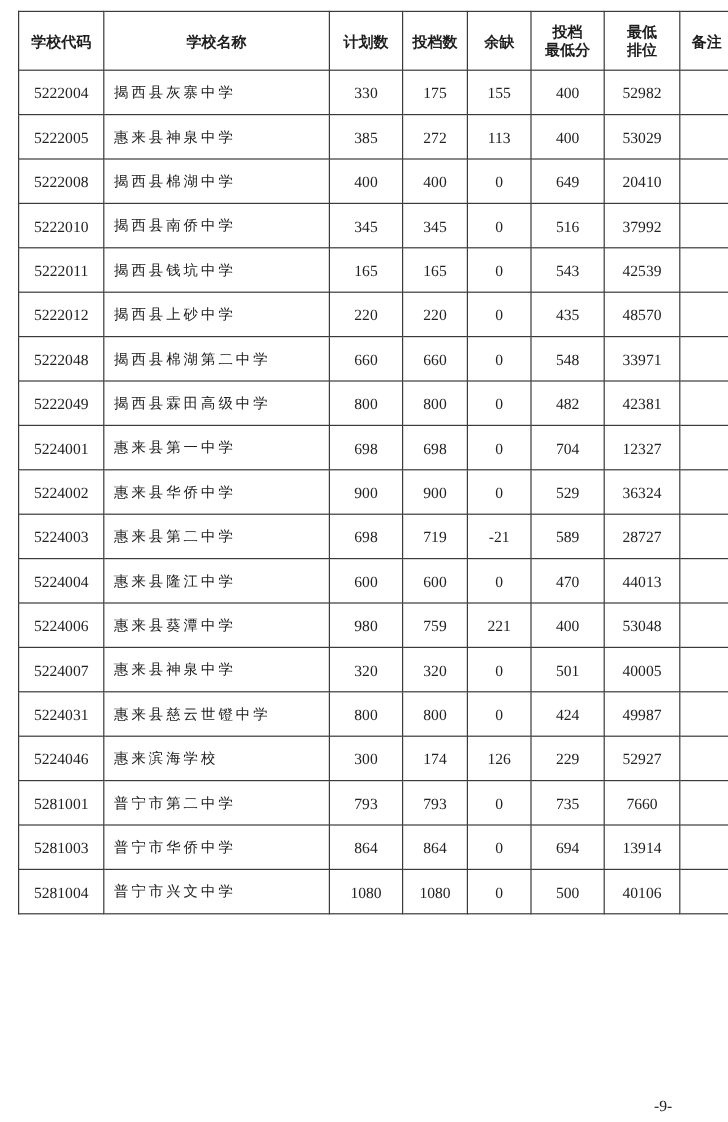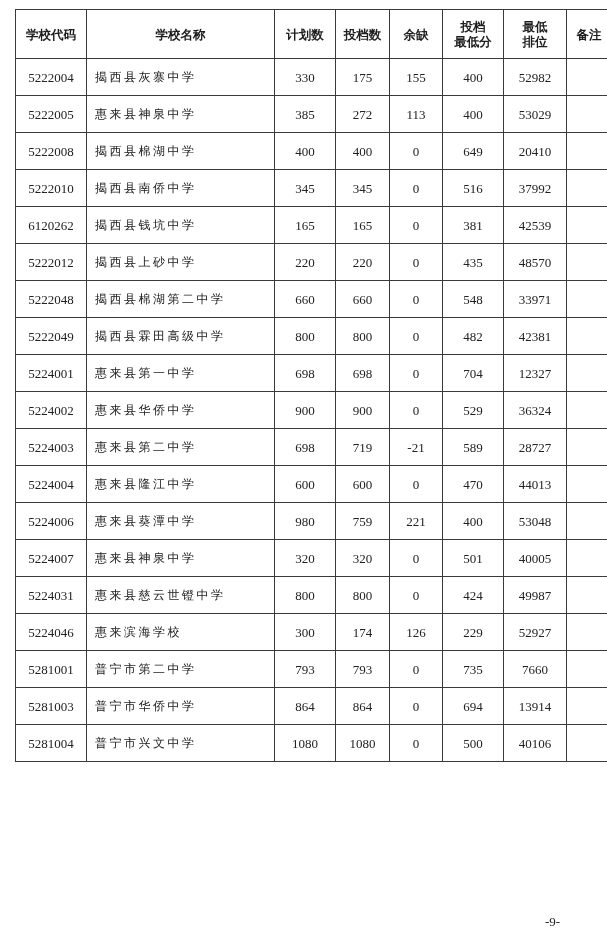--- a/index.html
+++ b/index.html
@@ -120,26 +120,26 @@
         <td class="code">5222010</td>
         <td class="name">揭西县南侨中学</td>
         <td class="num">345</td>
         <td class="num">345</td>
         <td class="num">0</td>
         <td class="num">516</td>
         <td class="num">37992</td>
         <td class="num"></td>
       </tr>
       <tr>
-        <td class="code">6120262</td>
+        <td class="code">5222011</td>
         <td class="name">揭西县钱坑中学</td>
         <td class="num">165</td>
         <td class="num">165</td>
         <td class="num">0</td>
-        <td class="num">381</td>
+        <td class="num">543</td>
         <td class="num">42539</td>
         <td class="num"></td>
       </tr>
       <tr>
         <td class="code">5222012</td>
         <td class="name">揭西县上砂中学</td>
         <td class="num">220</td>
         <td class="num">220</td>
         <td class="num">0</td>
         <td class="num">435</td>

